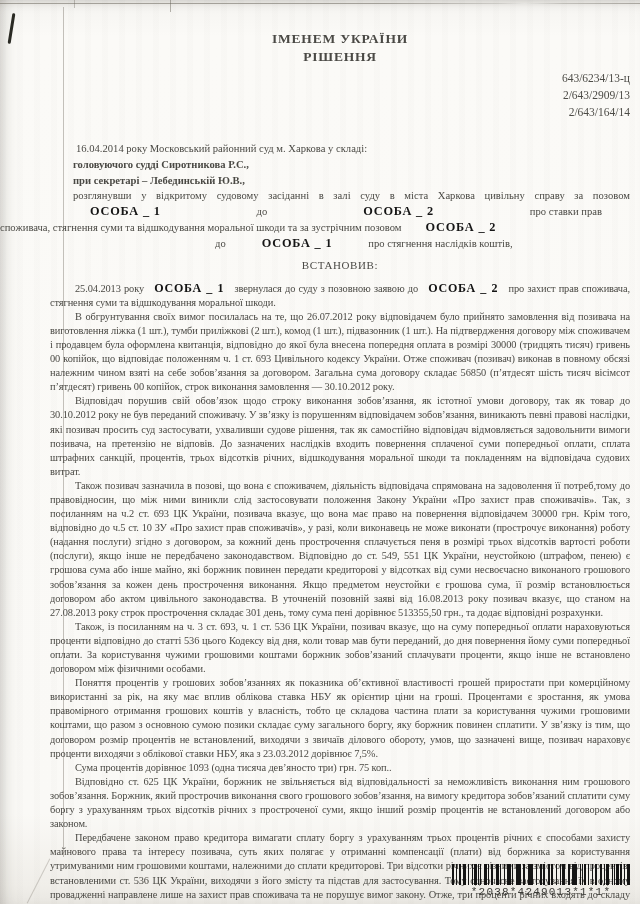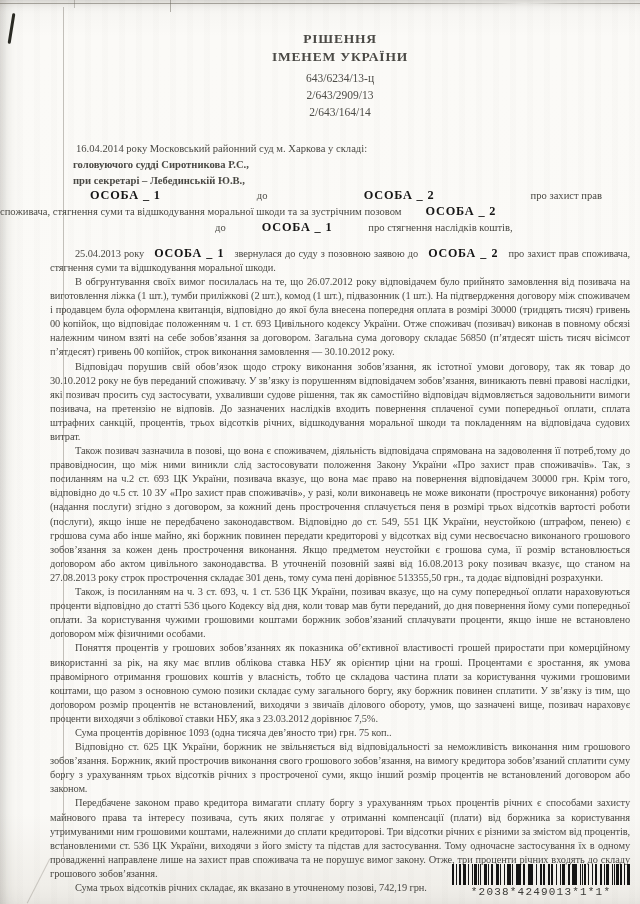--- a/index.html
+++ b/index.html
@@ -22,21 +22,21 @@
     background:linear-gradient(90deg,rgba(110,105,95,.55) 0 60%,rgba(110,105,95,.2) 78%,rgba(110,105,95,0) 82%,rgba(110,105,95,.3) 88%,rgba(110,105,95,.5) 100%);}
   .tick-a{top:0;left:170px;width:1px;height:12px;background:rgba(100,95,85,.45);}
   .tick-b{top:0;left:74px;width:1px;height:8px;background:rgba(100,95,85,.35);}
   .corner-mark{top:13px;left:10px;width:3px;height:31px;background:#2a2a24;border-radius:2px;transform:rotate(9deg);}
   .crease{top:7px;left:63px;width:1px;height:850px;background:rgba(105,98,86,.38);}
   .scratch{top:856px;left:38px;width:1px;height:50px;background:rgba(105,98,86,.28);transform:rotate(27deg);}
   
   .content{position:absolute;left:50px;top:0;width:580px;}
   .doc-title{margin-top:30px;text-align:center;font-weight:bold;
     font-size:13.5px;line-height:18px;letter-spacing:.8px;color:#4a4945;}
-  .case-numbers{margin-top:4px;text-align:center;font-size:11.5px;line-height:17px;color:#4c4b46;}
+  .case-numbers{margin-top:4px;text-align:right;font-size:11.5px;line-height:17px;color:#4c4b46;}
   .intro{margin-top:20px;font-size:10.6px;line-height:15.8px;color:#4a4944;}
   .in-1{padding-left:26px;}
   .in-2,.in-3{padding-left:23px;font-weight:bold;}
   .in-4{text-indent:23px;text-align:justify;text-align-last:justify;}
   .row-a{display:flex;justify-content:space-between;align-items:baseline;padding:0 28px 0 40px;}
   .row-b{display:flex;align-items:baseline;margin-left:-50px;gap:24px;white-space:nowrap;}
   .row-c{display:flex;align-items:baseline;margin-left:165px;gap:36px;white-space:nowrap;}
   .persona{font-weight:bold;font-size:12.3px;letter-spacing:.8px;color:#161616;white-space:nowrap;}
   .established{margin-top:7px;text-align:center;font-size:11px;letter-spacing:.6px;color:#4a4945;}
   .bodytext{margin-top:10px;font-size:10.4px;line-height:14.1px;letter-spacing:-.1px;
@@ -61,54 +61,56 @@
   <div class="artifact topline"></div>
   <div class="artifact tick-a"></div>
   <div class="artifact tick-b"></div>
   <div class="artifact corner-mark"></div>
   <div class="artifact crease"></div>
   <div class="artifact scratch"></div>
 
   <div class="content">
 
     <div class="doc-title">
+      <div>ІМЕНЕМ УКРАЇНИ</div>
       <div>РІШЕННЯ</div>
-      <div>ІМЕНЕМ УКРАЇНИ</div>
     </div>
 
     <div class="case-numbers">
       <div>643/6234/13-ц</div>
       <div>2/643/2909/13</div>
       <div>2/643/164/14</div>
     </div>
 
     <div class="intro">
       <div class="in-1">16.04.2014 року   Московський районний суд м. Харкова у складі:</div>
       <div class="in-2">головуючого  судді Сиротникова Р.С.,</div>
       <div class="in-3">при секретарі – Лебединській Ю.В.,</div>
+      <div class="in-4">розглянувши у відкритому судовому засіданні в залі суду в міста Харкова цивільну справу за позовом</div>
 
       <div class="row-a">
         <span class="persona">ОСОБА _ 1</span>
         <span>до</span>
         <span class="persona">ОСОБА _ 2</span>
-        <span>про захист прав</span>
+        <span>про ставки прав</span>
       </div>
 
       <div class="row-b">
         <span>споживача, стягнення суми та відшкодування моральної шкоди та за зустрічним позовом</span>
         <span class="persona">ОСОБА _ 2</span>
       </div>
 
       <div class="row-c">
         <span>до</span>
         <span class="persona">ОСОБА _ 1</span>
         <span>про стягнення наслідків коштів,</span>
       </div>
     </div>
 
+    <div class="established">ВСТАНОВИВ:</div>
 
     <div class="bodytext">
       <p><span>25.04.2013 року</span>
         <span class="p-name">ОСОБА _ 1</span>
         <span>звернулася до суду з позовною заявою до</span>
         <span class="p-name">ОСОБА _ 2</span>
         <span>про захист прав споживача, стягнення суми та відшкодування моральної шкоди.</span></p>
       <p>В обгрунтування своїх вимог посилалась на те, що 26.07.2012 року відповідачем було прийнято замовлення від позивача на виготовлення ліжка (1 шт.), тумби приліжкові (2 шт.), комод (1 шт.), підвазонник (1 шт.). На підтвердження договору між споживачем і продавцем була оформлена квитанція, відповідно до якої була внесена попередня оплата в розмірі 30000 (тридцять тисяч) гривень 00 копійок, що відповідає положенням ч. 1 ст. 693 Цивільного кодексу України. Отже споживач (позивач) виконав в повному обсязі належним чином взяті на себе зобов’язання за договором. Загальна сума договору складає 56850 (п’ятдесят шість тисяч вісімсот п’ятдесят) гривень 00 копійок, строк виконання замовлення — 30.10.2012 року.</p>
       <p>Відповідач порушив свій обов’язок щодо строку виконання зобов’язання, як істотної умови договору, так як товар до 30.10.2012 року не був переданий споживачу. У зв’язку із порушенням відповідачем зобов’язання, виникають певні правові наслідки, які позивач просить суд застосувати, ухваливши судове рішення, так як самостійно відповідач відмовляється задовольнити вимоги позивача, на претензію не відповів. До зазначених наслідків входить повернення сплаченої суми попередньої оплати, сплата штрафних санкцій, процентів, трьох відсотків річних, відшкодування моральної шкоди та покладенням на відповідача судових витрат.</p>
       <p>Також позивач зазначила в позові, що вона є споживачем, діяльність відповідача спрямована на задоволення її потреб,тому до правовідносин, що між ними виникли слід застосовувати положення Закону України «Про захист прав споживачів». Так, з посиланням на ч.2 ст. 693 ЦК України, позивача вказує, що вона має право на повернення відповідачем 30000 грн. Крім того,  відповідно до ч.5 ст. 10 ЗУ «Про захист прав споживачів», у разі, коли виконавець не може виконати (прострочує виконання) роботу (надання послуги) згідно з договором, за кожний день прострочення сплачується пеня в розмірі трьох відсотків вартості роботи (послуги), якщо інше не передбачено законодавством. Відповідно до ст. 549, 551 ЦК України, неустойкою (штрафом, пенею) є грошова сума  або інше майно, які боржник повинен передати кредиторові у відсотках від суми несвоєчасно виконаного грошового зобов’язання за кожен день прострочення виконання. Якщо предметом неустойки є грошова сума, її розмір встановлюється договором або актом цивільного законодавства. В уточненій позовній заяві від 16.08.2013 року позивач вказує, що  станом на 27.08.2013 року строк прострочення складає 301 день, тому сума пені дорівнює 513355,50 грн., та додає відповідні розрахунки.</p>

